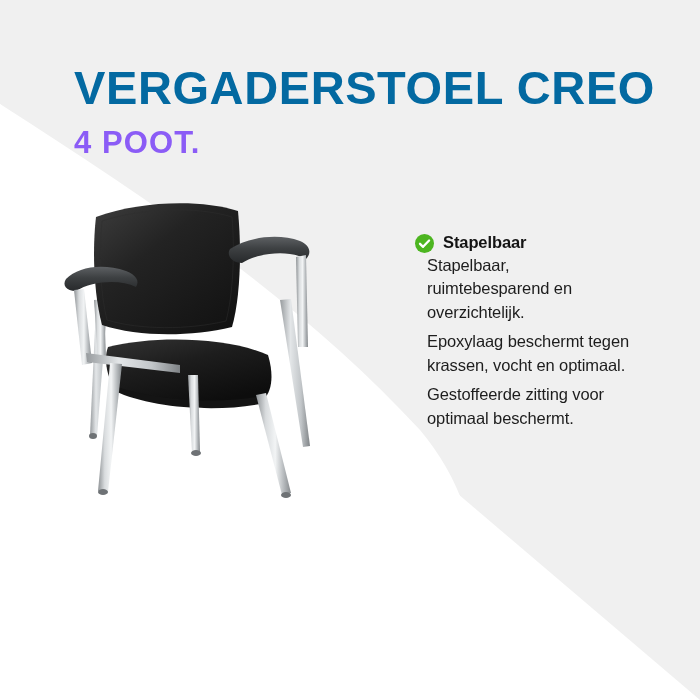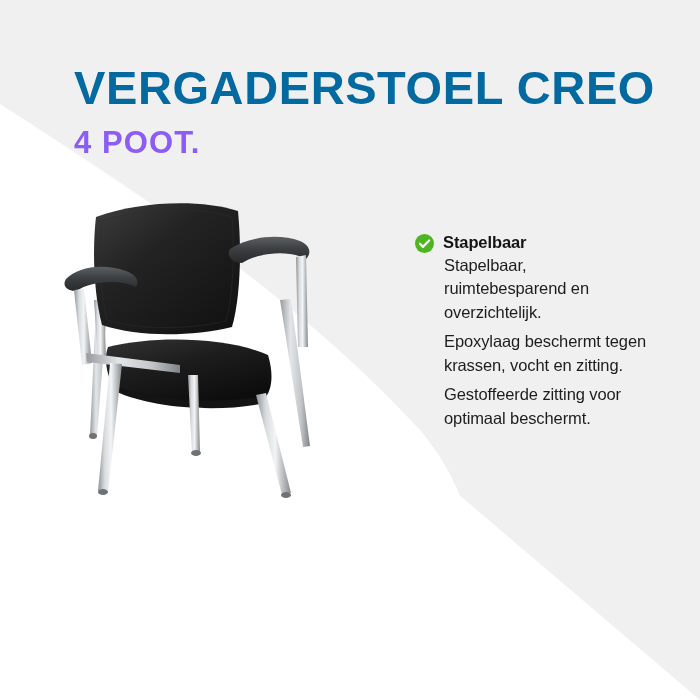--- a/index.html
+++ b/index.html
@@ -94,21 +94,21 @@
     line-height: 1.15;
     letter-spacing: -0.1px;
   }
   .feature-desc {
     font-family: "Liberation Sans", sans-serif;
     font-size: 16.5px;
     font-weight: 400;
     color: #1d1d1d;
     line-height: 1.42;
     letter-spacing: -0.1px;
-    margin: 1px 0 0 36px;
+    margin: 1px 0 0 19px;
     max-width: 205px;
   }
 </style>
 </head>
 <body>
 
 <div id="page">
 
   <svg id="bg-layer" viewBox="0 0 700 700">
     <rect x="0" y="0" width="700" height="700" fill="#f0f0f0"></rect>
@@ -199,21 +199,21 @@
         <svg class="check-icon" viewBox="0 0 24 24">
           <circle cx="12" cy="12" r="12" fill="#4cb520"></circle>
           <path d="M6.3 12.4 L10.2 16.2 L17.8 8.3" fill="none" stroke="#ffffff" stroke-width="2.9" stroke-linecap="round" stroke-linejoin="round"></path>
         </svg>
         <div class="feature-title">Stapelbaar</div>
       </div>
       <div class="feature-desc">Stapelbaar, ruimtebesparend en overzichtelijk.</div>
     </div>
 
     <div class="feature">
-      <div class="feature-desc">Epoxylaag beschermt tegen krassen, vocht en zitting.</div>
+      <div class="feature-desc">Epoxylaag beschermt tegen krassen, vocht en optimaal.</div>
     </div>
 
     <div class="feature">
       <div class="feature-desc">Gestoffeerde zitting voor optimaal beschermt.</div>
     </div>
 
   </div>
 
 </div>
 

